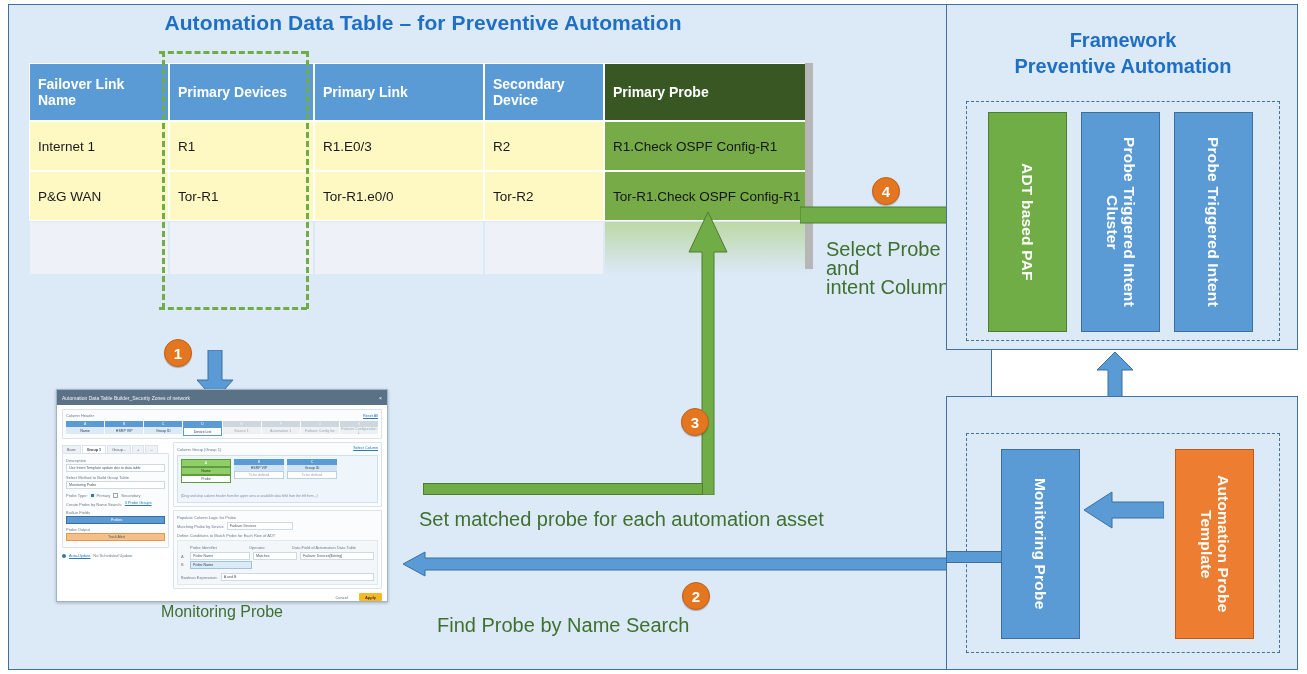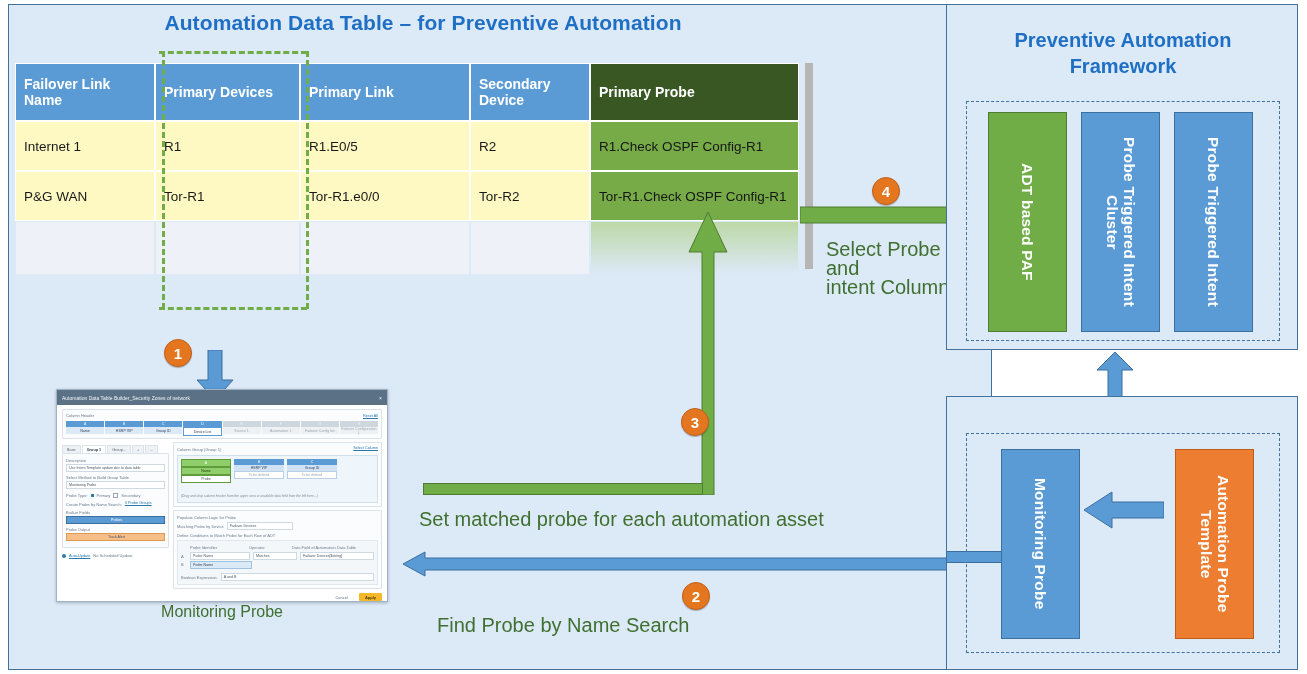--- a/index.html
+++ b/index.html
@@ -7,21 +7,21 @@
        font-family:"Liberation Sans",sans-serif;}
 
   
   #left-panel{position:absolute;left:8px;top:4px;width:984px;height:666px;
       background:#dce9f7;border:1.5px solid #41719c;box-sizing:border-box;}
 
   #adt-title{position:absolute;left:0;top:6px;width:828px;text-align:center;
       font-size:21px;font-weight:bold;color:#1f6fc4;letter-spacing:.1px;}
 
   
-  #adt-table{position:absolute;left:6px;top:58px;width:784px;border-collapse:separate;
+  #adt-table{position:absolute;left:20px;top:58px;width:784px;border-collapse:separate;
       border-spacing:0;table-layout:fixed;}
   #adt-table td,#adt-table th{padding:7px 8px;vertical-align:middle;font-size:13.5px;
       color:#1a1a1a;border:1px solid #ffffff;box-sizing:border-box;}
   #adt-table thead th{background:#5b9bd5;color:#ffffff;font-weight:bold;text-align:left;
       height:58px;font-size:14px;}
   #adt-table thead th.probe-head{background:#385723;}
   #adt-table tbody tr td{height:50px;}
   #adt-table tbody tr.r-odd td{background:#fef9c3;}
   #adt-table tbody tr.r-even td{background:#eef2f8;}
   #adt-table td.probe-cell{background:#76ab48 !important;color:#161616;}
@@ -136,21 +136,21 @@
         <th>Primary Devices</th>
         <th>Primary Link</th>
         <th>Secondary Device</th>
         <th class="probe-head">Primary Probe</th>
       </tr>
     </thead>
     <tbody>
       <tr class="r-odd">
         <td>Internet 1</td>
         <td>R1</td>
-        <td>R1.E0/5</td>
+        <td>R1.E0/3</td>
         <td>R2</td>
         <td class="probe-cell">R1.Check OSPF Config-R1</td>
       </tr>
       <tr class="r-odd">
         <td>P&amp;G WAN</td>
         <td>Tor-R1</td>
         <td>Tor-R1.e0/0</td>
         <td>Tor-R2</td>
         <td class="probe-cell">Tor-R1.Check OSPF Config-R1</td>
       </tr>
@@ -360,22 +360,22 @@
   <polygon points="0,9 160,9 160,0 190,17 160,34 160,25 0,25" fill="#70ad47" stroke="#4e7c32" stroke-width="1"></polygon>
 </svg>
 <div class="badge" style="left:872px;top:177px;">4</div>
 <div class="anno" style="left:826px;top:240px;width:150px;">
   <div>Select Probe and</div>
   <div>intent Columns</div>
 </div>
 
 <div id="paf-panel">
   <div id="paf-title">
+    <div>Framework</div>
     <div>Preventive Automation</div>
-    <div>Framework</div>
   </div>
   <div id="paf-dashed"></div>
 
   <div class="vbox vb-green" style="left:41px;top:107px;width:79px;height:220px;">
     <span>ADT based PAF</span>
   </div>
   <div class="vbox vb-blue" style="left:134px;top:107px;width:79px;height:220px;">
     <span>Probe Triggered Intent Cluster</span>
   </div>
   <div class="vbox vb-blue" style="left:227px;top:107px;width:79px;height:220px;">

